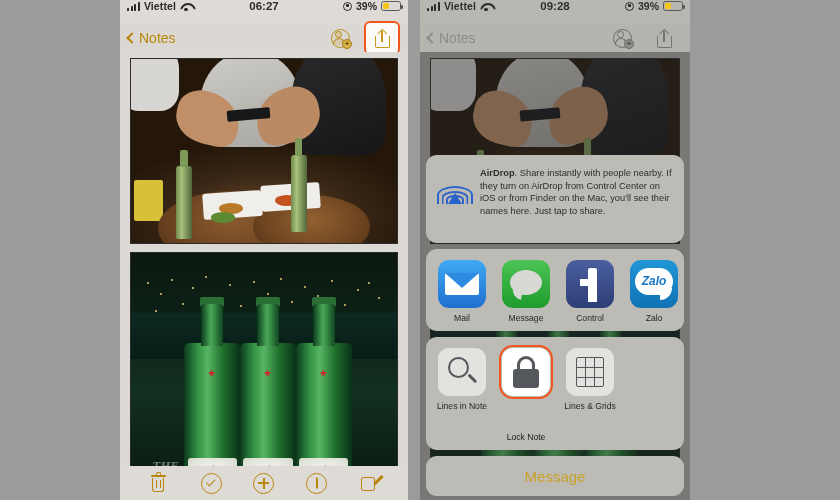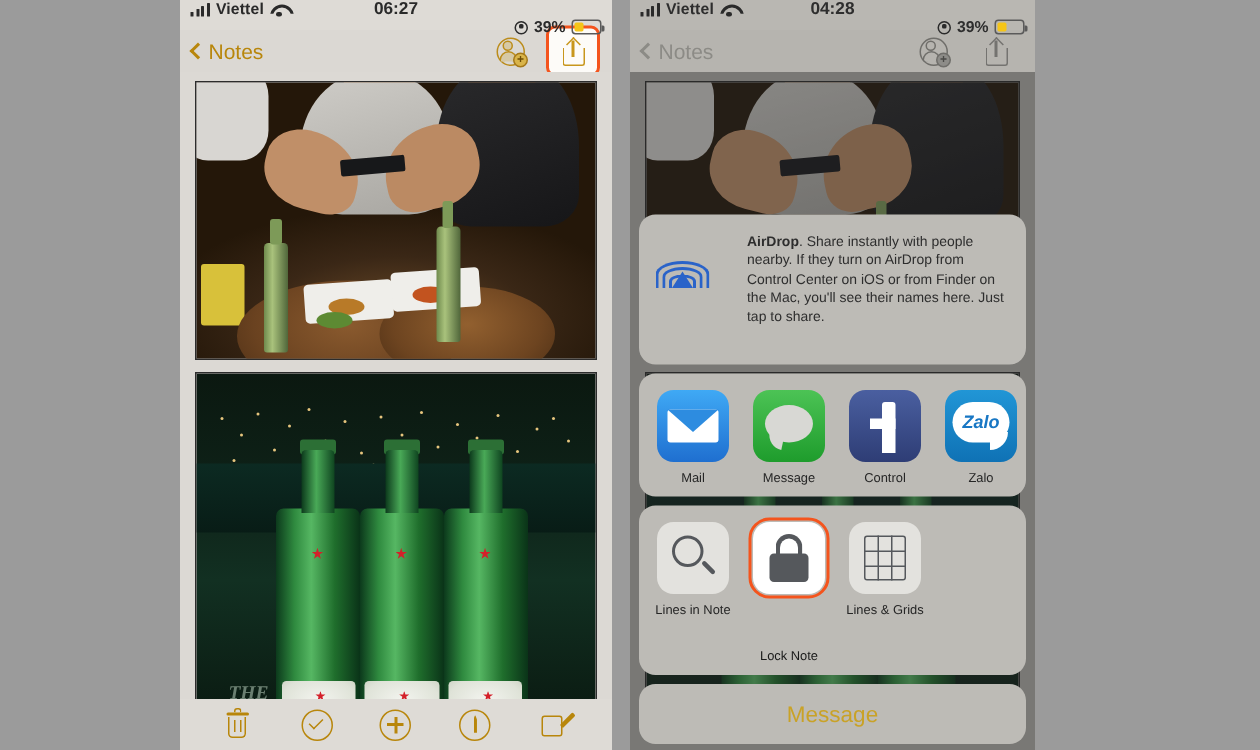--- a/index.html
+++ b/index.html
@@ -15,25 +15,24 @@
   .panel { position: absolute; top: 0; height: 500px; overflow: hidden; }
   .panel-left  { left: 120px; width: 288px; background: #d9d6d1; }
   .panel-right { left: 420px; width: 270px; background: #cfcdc8; }
 
   .gap-divider { position: absolute; top:0; left: 408px; width: 12px; height: 500px; background:#9b9b9b; }
   .right-cut   { position: absolute; top:0; left: 690px; width: 150px; height: 500px; background:#9b9b9b; }
 
   
   .statusbar {
     position: relative; height: 20px; width: 100%;
-    display: flex; align-items: flex-start;
+    display: flex; align-items: flex-end;
     font-size: 11px; font-weight: bold; color: #2a2a2a;
-    padding: 0 7px;
+    padding: 12px 7px;
     background: #dedbd6;
-    flex-direction: column;
   }
   .panel-right .statusbar { background: #b9b7b2; color:#2e2e2e; }
   .sb-left { display:flex; align-items:center; gap:4px; }
   .sb-center { position:absolute; left:0; right:0; text-align:center; font-size:11.5px; font-weight:bold; pointer-events:none;}
   .sb-right { margin-left:auto; display:flex; align-items:center; gap:4px; z-index:2;}
   .signal { display:flex; align-items:flex-end; gap:1.4px; height:9px;}
   .signal i { display:block; width:2.2px; background:#2a2a2a; border-radius:.4px;}
   .signal i:nth-child(1){height:3px} .signal i:nth-child(2){height:5px}
   .signal i:nth-child(3){height:7px} .signal i:nth-child(4){height:9px}
   .carrier { font-size:10.5px; font-weight:600; letter-spacing:.1px;}
@@ -152,21 +151,21 @@
   .ic-check .tick { position:absolute; left:5px; top:6.5px; width:9px; height:4.5px; border-left:1.8px solid currentColor; border-bottom:1.8px solid currentColor; transform:rotate(-45deg);}
   .ic-plus .h { position:absolute; left:5px; top:9.6px; width:11px; height:1.8px; background:currentColor;}
   .ic-plus .v { position:absolute; left:9.6px; top:5px; width:1.8px; height:11px; background:currentColor;}
   .ic-markup .pen { position:absolute; left:9.3px; top:4px; width:2.4px; height:12px; background:currentColor; clip-path: polygon(50% 0,100% 26%,100% 100%,0 100%,0 26%);}
   .ic-compose .sq { position:absolute; left:2px; top:4px; width:14px; height:14px; border:1.7px solid currentColor; border-radius:2px;}
   .ic-compose .pn { position:absolute; right:0px; top:1px; width:2.6px; height:12px; background:currentColor; transform:rotate(45deg); border-radius:1px;}
 
   
   .sheet { position:absolute; left:6px; right:6px; bottom:4px; }
   .card { background:#bdbbb6; border-radius:11px; margin-bottom:6px; overflow:hidden; }
-  .airdrop { display:flex; gap:24px; padding:12px 12px 26px 10px; }
+  .airdrop { display:flex; gap:6px; padding:12px 12px 26px 10px; }
   .ad-icon { flex:0 0 auto; width:38px; height:38px; position:relative; margin-top:2px;}
   .ad-icon .ring { position:absolute; left:50%; bottom:3px; transform:translateX(-50%);
       border:2.2px solid #2a63c9; border-bottom:none; border-radius:50% 50% 0 0;}
   .ad-icon .r1{width:36px;height:18px;} .ad-icon .r2{width:27px;height:13.5px;}
   .ad-icon .r3{width:18px;height:9px;} .ad-icon .r4{width:9px;height:4.5px;}
   .ad-icon .tri { position:absolute; left:50%; bottom:3px; transform:translateX(-50%);
       width:0;height:0;border-left:7px solid transparent;border-right:7px solid transparent;border-bottom:11px solid #2a63c9;}
   .ad-text { font-size:9.3px; line-height:12.4px; color:#2d2d2d; }
   .ad-text b { font-weight:bold; }
 
@@ -385,21 +384,21 @@
       <div class="sb-left">
         <span class="signal">
             <i></i>
             <i></i>
             <i></i>
             <i></i>
           </span>
         <span class="carrier">Viettel</span>
         <span class="wifi"></span>
       </div>
-      <div class="sb-center">04:28</div>
+      <div class="sb-center">09:28</div>
       <div class="sb-right">
         <span class="lock-sb"></span>
         <span class="batt-pct">39%</span>
         <span class="battery">
             <span></span>
           </span>
       </div>
     </div>
 
     <div class="navbar">

